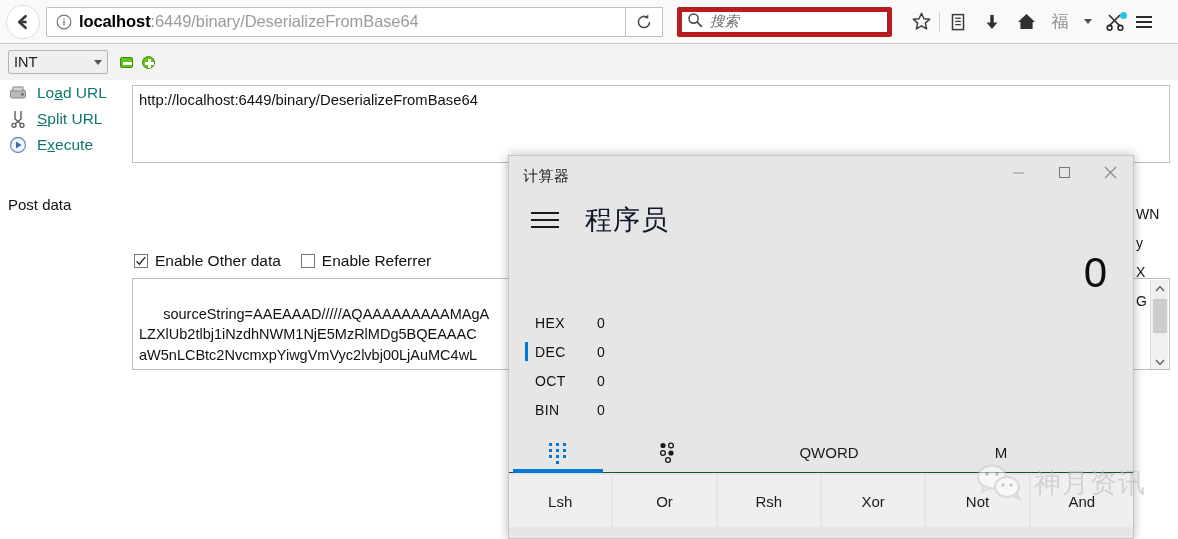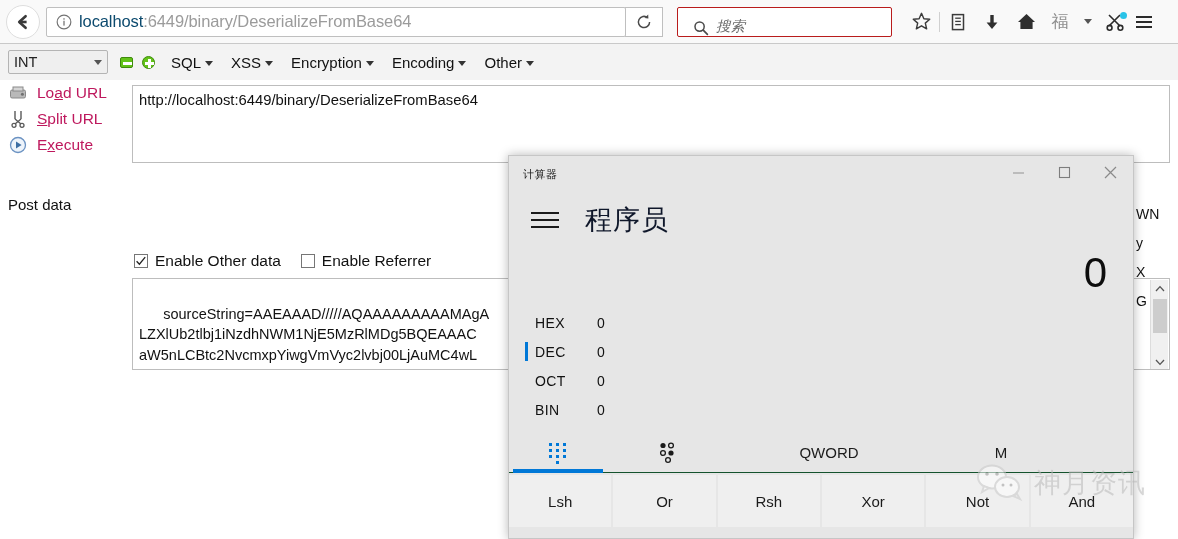--- a/index.html
+++ b/index.html
@@ -30,30 +30,30 @@
     flex: 0 0 580px; height:30px; margin-left:6px;
     background:#fff; border:1px solid #bfbfbf; border-radius:2px;
     display:flex; align-items:center; padding:0 4px;
     position:relative;
   }
   .id-icon { width:18px; height:18px; margin:0 6px 0 4px; flex:0 0 auto; }
   .url-text {
     font-size:16.5px; color:#9b9b9b; white-space:nowrap; overflow:hidden;
     letter-spacing:-0.1px;
   }
-  .url-text .host { color:#0c4a6e; }
+  .url-text .host { color:#000000;font-weight:bold; }
   .reload-btn {
     flex:0 0 auto; width:38px; height:30px; margin-left:-1px;
     border:1px solid #bfbfbf; border-left:none; background:#fff;
     display:flex; align-items:center; justify-content:center;
   }
   .searchbar {
     flex:0 0 215px; height:30px; margin-left:14px;
-    background:#fff; border:1px solid #b91c1c; border-radius:2px;
-    display:flex; align-items:flex-end; padding:0 12px;
+    background:#fff; border:5px solid #b91c1c; border-radius:2px;
+    display:flex; align-items:flex-start; padding:0 2px;
   }
   .search-glass { width:16px; height:16px; margin:0 7px 0 3px; flex:0 0 auto; }
   .search-ph { font-size:14.5px; color:#6a6a6a; font-style:italic; }
   .tb-icons { display:flex; align-items:center; margin-left:12px; }
   .tb-btn {
     width:34px; height:34px; display:flex; align-items:center; justify-content:center;
     position:relative;
   }
   .tb-sep { width:1px; height:20px; background:#d0d0d0; margin:0 1px; }
   .badge-dot {
@@ -88,21 +88,21 @@
   .hb-menus { display:flex; align-items:center; margin-left:16px; gap:18px; }
   .hb-menu { font-size:15px; color:#111; display:flex; align-items:center; gap:4px; }
   .hb-menu .tri { width:0;height:0;border-left:4px solid transparent;border-right:4px solid transparent;border-top:5px solid #333; margin-top:3px;}
 
   
   .hb-body { position:absolute; left:0; top:80px; width:1178px; height:220px; background:#fff; }
   .hb-left { position:absolute; left:0; top:0; width:130px; }
   .hb-action {
     display:flex; align-items:center; height:26px; padding-left:8px; gap:9px;
   }
-  .hb-action .lbl { font-size:15.5px; color:#be185d; }
+  .hb-action .lbl { font-size:15.5px; color:#0f766e; }
   .hb-action .lbl u { text-decoration:underline; }
   .act-ico { width:20px; height:20px; flex:0 0 auto; display:flex;align-items:center;justify-content:center;}
   .postdata-lbl { font-size:15px; color:#111; padding-left:8px; margin-top:38px;}
   .url-area {
     position:absolute; left:132px; top:5px; width:1038px; height:78px;
     border:1px solid #bdbdbd; background:#fff; padding:5px 6px;
     font-size:14.8px; color:#111; line-height:1.35; overflow:hidden;
   }
   .checkrow { position:absolute; left:134px; top:172px; display:flex; align-items:center; gap:20px; }
   .chk { display:flex; align-items:center; gap:7px; font-size:15.5px; color:#111; }
@@ -130,21 +130,21 @@
     position:absolute; left:508px; top:155px; width:626px; height:384px;
     background:#e6e6e6;
     border:1px solid #c6c6c6;
     box-shadow: 0 0 10px rgba(0,0,0,0.28);
     overflow:hidden;
   }
   .calc-title {
     height:40px; display:flex; align-items:flex-start; justify-content:space-between;
     background:#e6e6e6;
   }
-  .calc-title .t { font-size:11px; color:#222; padding:11px 0 0 14px; letter-spacing:.5px;}
+  .calc-title .t { font-size:15px; color:#222; padding:11px 0 0 14px; letter-spacing:.5px;}
   .win-btns { display:flex; }
   .win-btn { width:46px; height:32px; display:flex; align-items:center; justify-content:center; }
   .calc-mode { display:flex; align-items:center; padding:6px 0 0 22px; gap:26px; }
   .hamb { width:28px; height:22px; display:flex; flex-direction:column; justify-content:space-between; padding:3px 0;}
   .hamb span { display:block; height:2px; background:#1a1a1a; width:28px; }
   .calc-mode .mname { font-size:27px; color:#0f172a; letter-spacing:1px; }
   .calc-display {
     text-align:right; padding:14px 26px 0 0;
     font-size:42px; color:#0d0d0d; line-height:1; height:64px;
   }
@@ -278,42 +278,20 @@
   </div>
 
   <div class="hackbar">
     <div class="hb-select">
       <span>INT</span>
       <span class="chev"></span>
     </div>
     <div class="hb-pm">
       <div class="pm-minus"></div>
       <div class="pm-plus"></div>
-    </div>
-    <div class="hb-menus">
-      <div class="hb-menu">
-          <span>SQL</span>
-          <span class="tri"></span>
-        </div>
-      <div class="hb-menu">
-          <span>XSS</span>
-          <span class="tri"></span>
-        </div>
-      <div class="hb-menu">
-          <span>Encryption</span>
-          <span class="tri"></span>
-        </div>
-      <div class="hb-menu">
-          <span>Encoding</span>
-          <span class="tri"></span>
-        </div>
-      <div class="hb-menu">
-          <span>Other</span>
-          <span class="tri"></span>
-        </div>
     </div>
   </div>
 
   <div class="hb-body">
 
     <div class="hb-left">
       <div class="hb-action">
         <span class="act-ico">
           <svg width="18" height="16" viewBox="0 0 18 16">
             <rect x="1.5" y="5" width="15" height="8" rx="1.6" fill="#b9b9b9" stroke="#8a8a8a" stroke-width="1"></rect>

